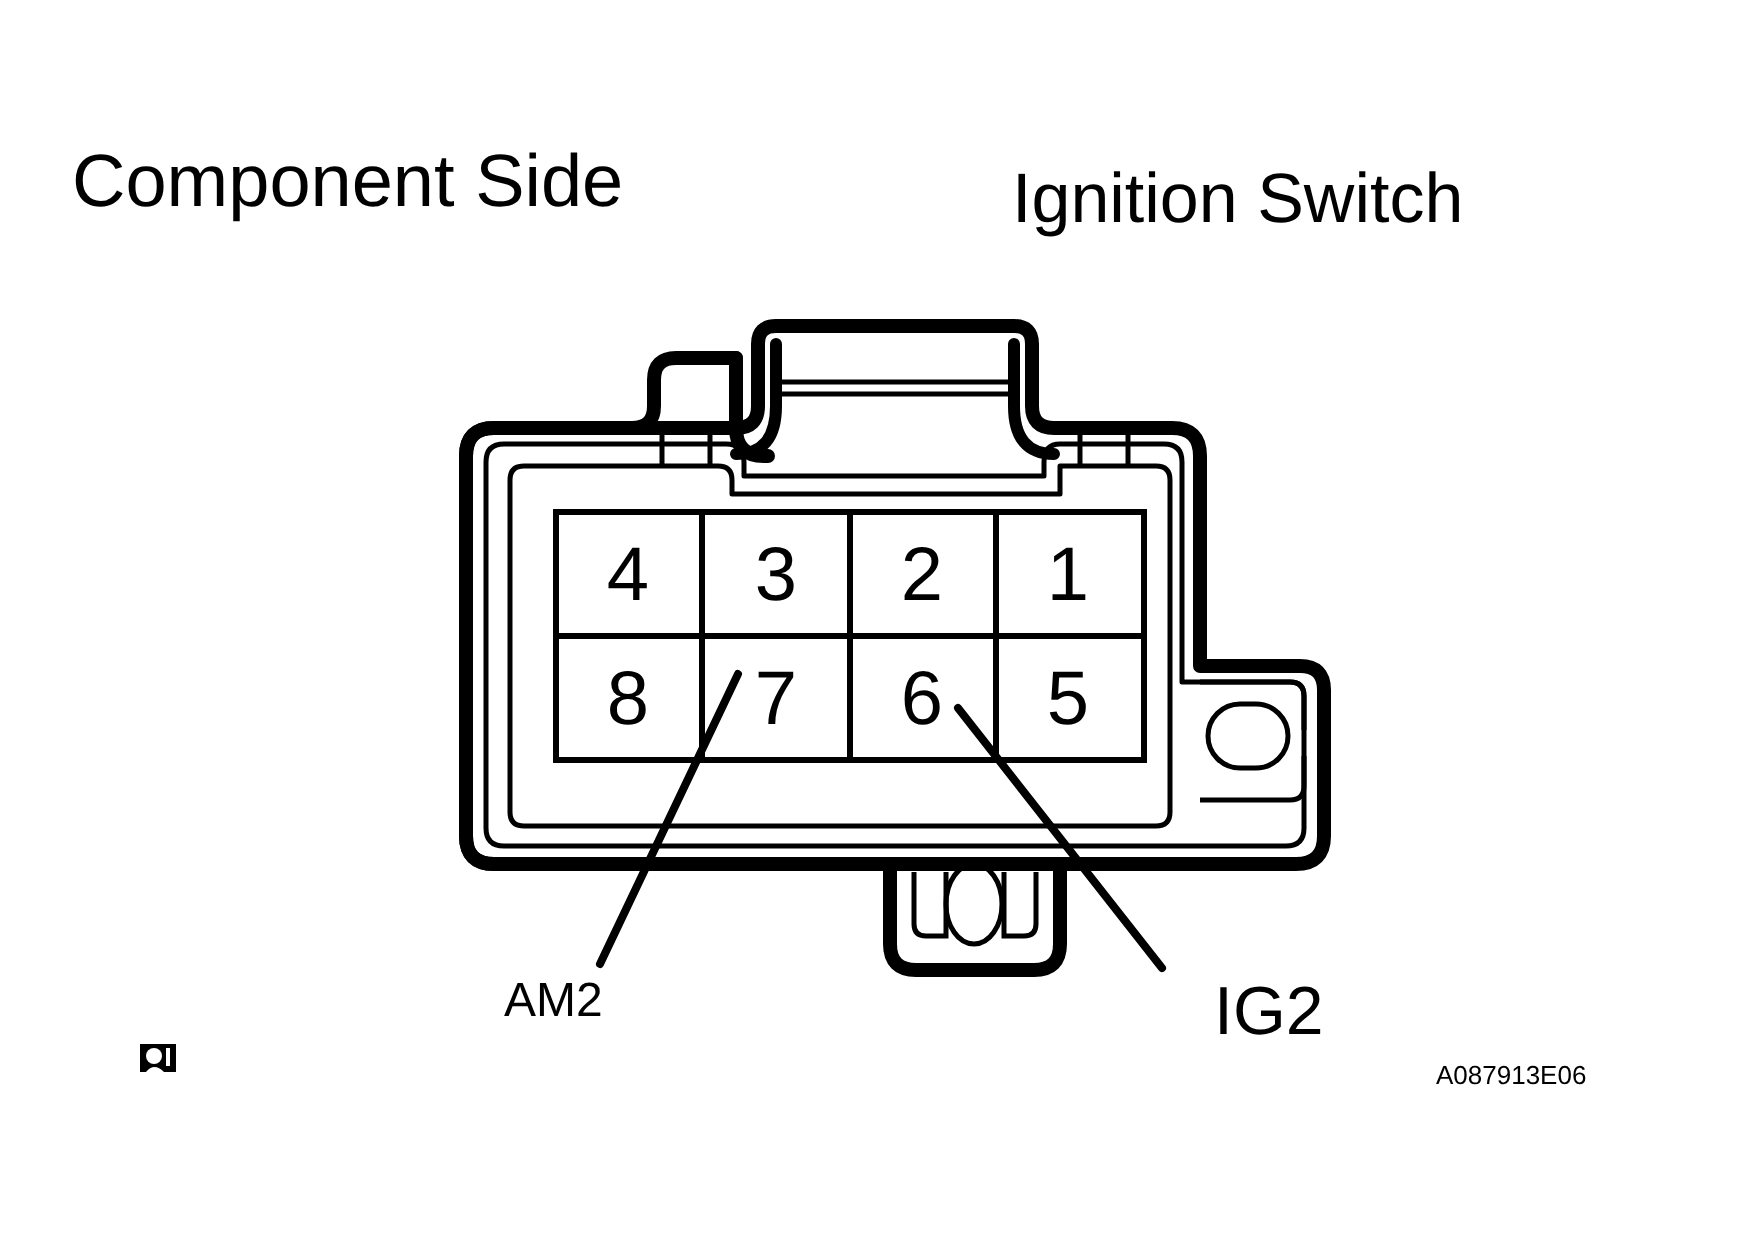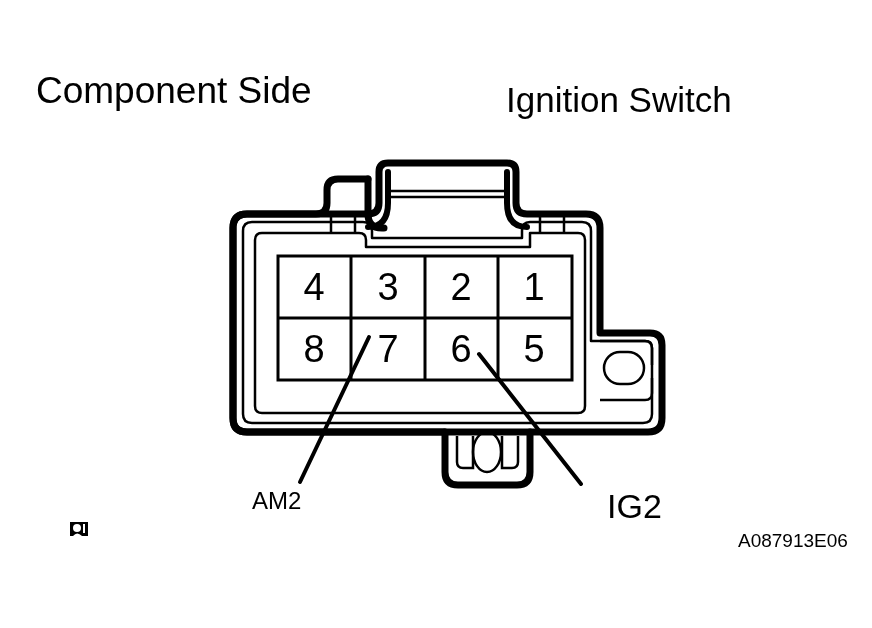--- a/index.html
+++ b/index.html
@@ -41,23 +41,23 @@
     top: 489px;
     font-size: 24px;
   }
   #label-ig2 {
     left: 577px;
     top: 489px;
     font-size: 34px;
     margin-left: 30px;
   }
   #ref-code {
-    left: 738px;
+    left: 718px;
     top: 531px;
-    font-size: 19px;
+    font-size: 13px;
   }
   #marker-icon {
     position: absolute;
     left: 68px;
     top: 518px;
     width: 22px;
     height: 22px;
   }
   #connector-svg {
     position: absolute;

